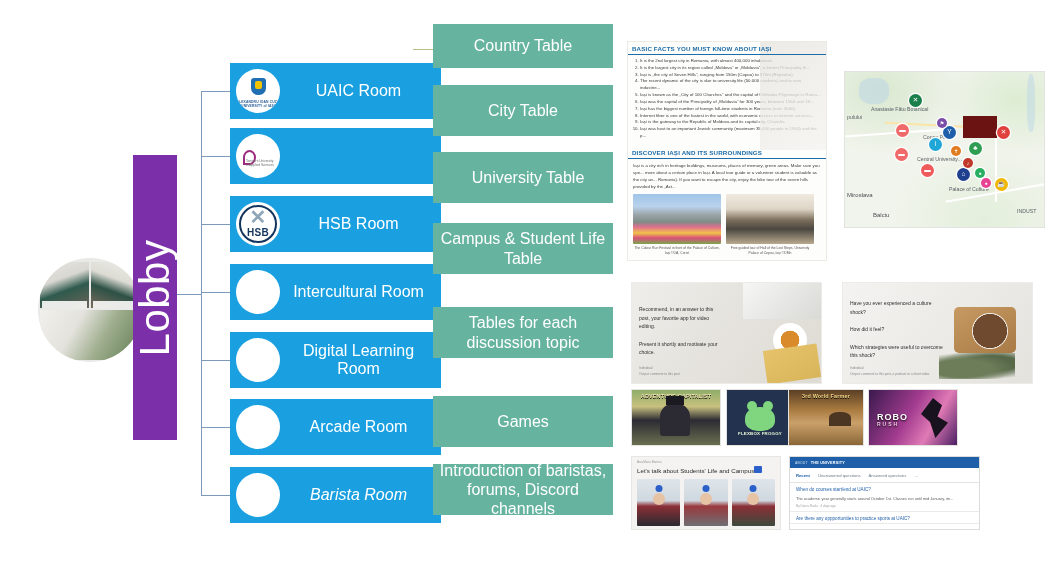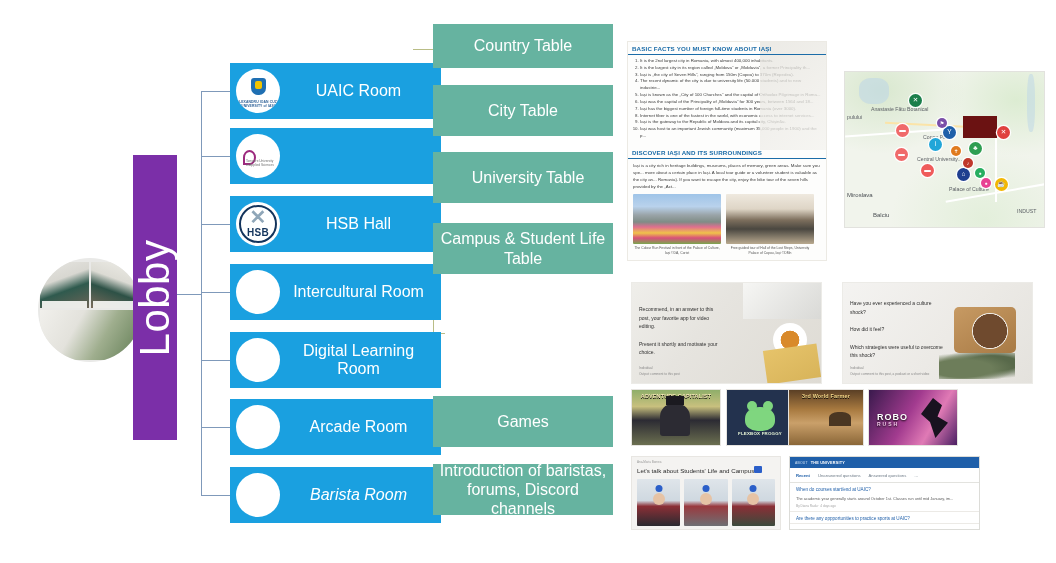--- a/index.html
+++ b/index.html
@@ -298,21 +298,21 @@
       <div class="cap">Tampere University<br>of Applied Sciences</div>
     </div>
   </div>
 
   <div class="room" style="top:196px;">
     <div class="ravatar av-hsb">
       <div class="ring"></div>
       <div class="xx">✕</div>
       <div class="hsb">HSB</div>
     </div>
-    <div class="rlabel">HSB Hall</div>
+    <div class="rlabel">HSB Room</div>
   </div>
 
   <div class="room" style="top:264px;">
     <div class="ravatar av-photo av-inter"></div>
     <div class="rlabel">Intercultural Room</div>
   </div>
 
   <div class="room" style="top:332px;">
     <div class="ravatar av-photo av-digital"></div>
     <div class="rlabel">Digital Learning Room</div>
@@ -332,20 +332,23 @@
     <span>Country Table</span>
   </div>
   <div class="tbl" style="top:85px;height:51px;">
     <span>City Table</span>
   </div>
   <div class="tbl" style="top:152px;height:51px;padding-left:16px;">
     <span>University Table</span>
   </div>
   <div class="tbl" style="top:223px;height:51px;">
     <span>Campus &amp; Student Life Table</span>
+  </div>
+  <div class="tbl" style="top:307px;height:51px;">
+    <span>Tables for each discussion topic</span>
   </div>
   <div class="tbl" style="top:396px;height:51px;">
     <span>Games</span>
   </div>
   <div class="tbl" style="top:464px;height:51px;">
     <span>Introduction of baristas, forums, Discord channels</span>
   </div>
 
   <div class="doc">
     <div class="ghost"></div>

